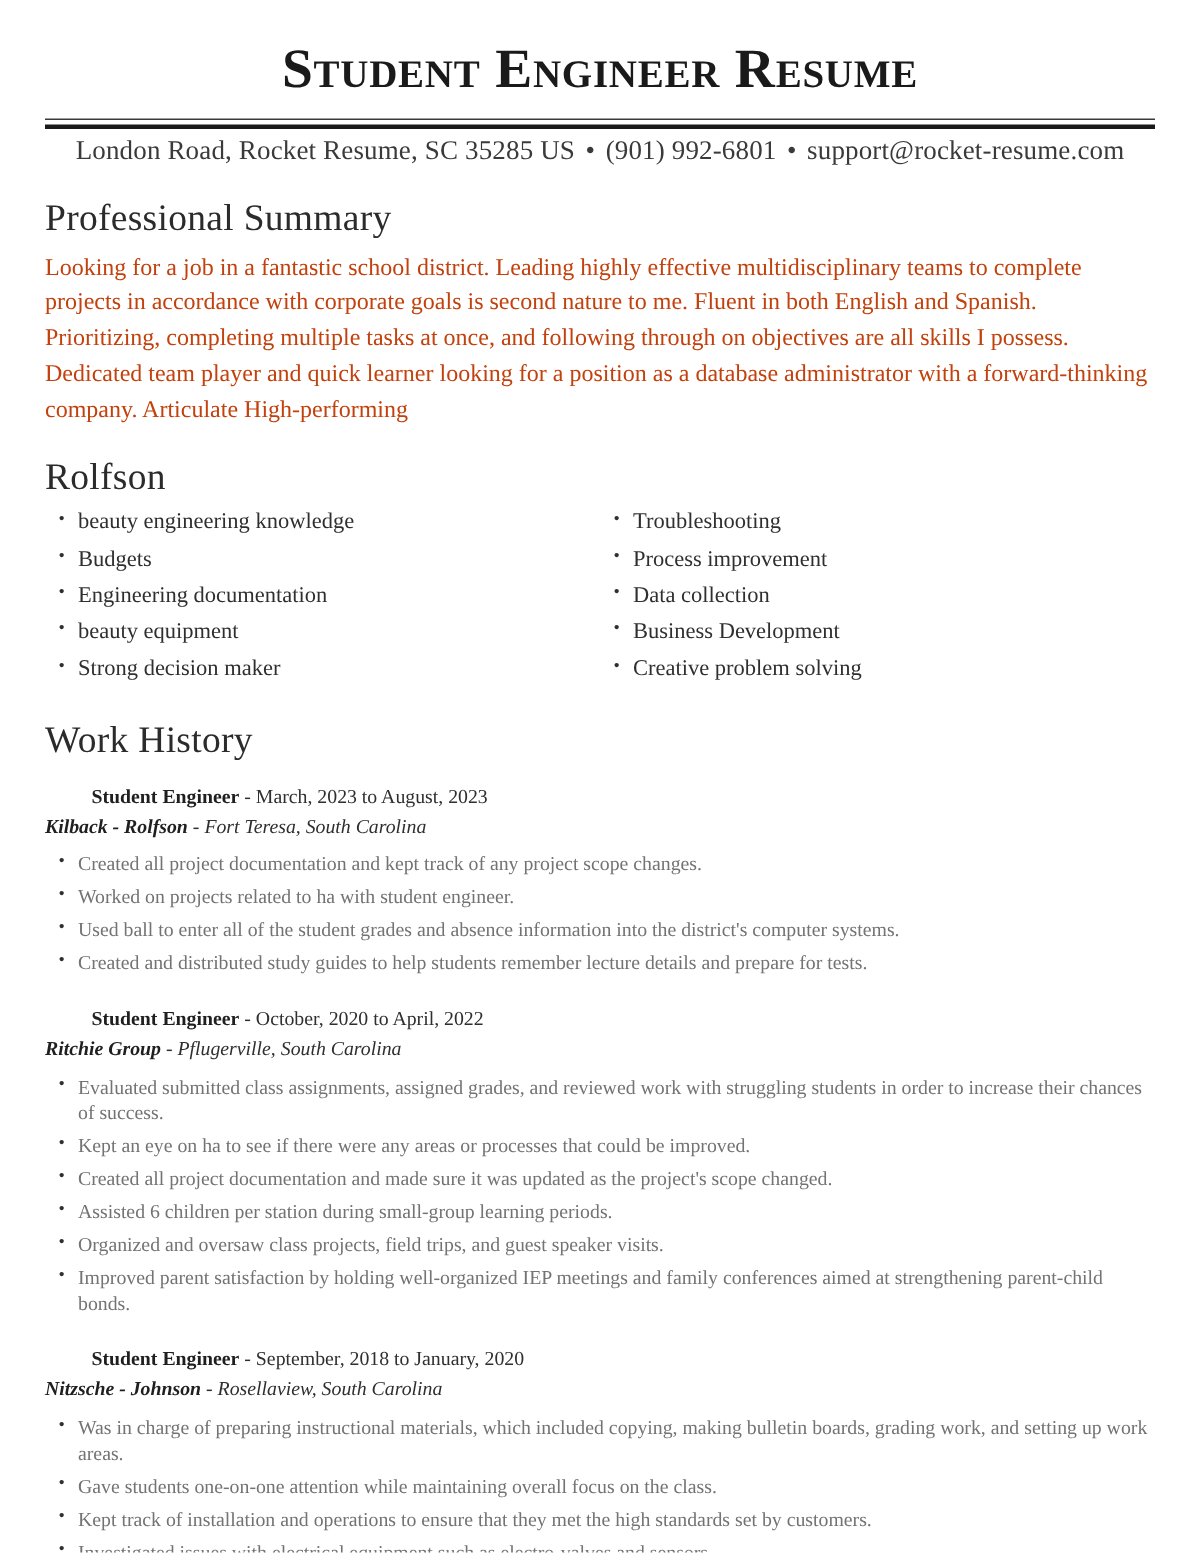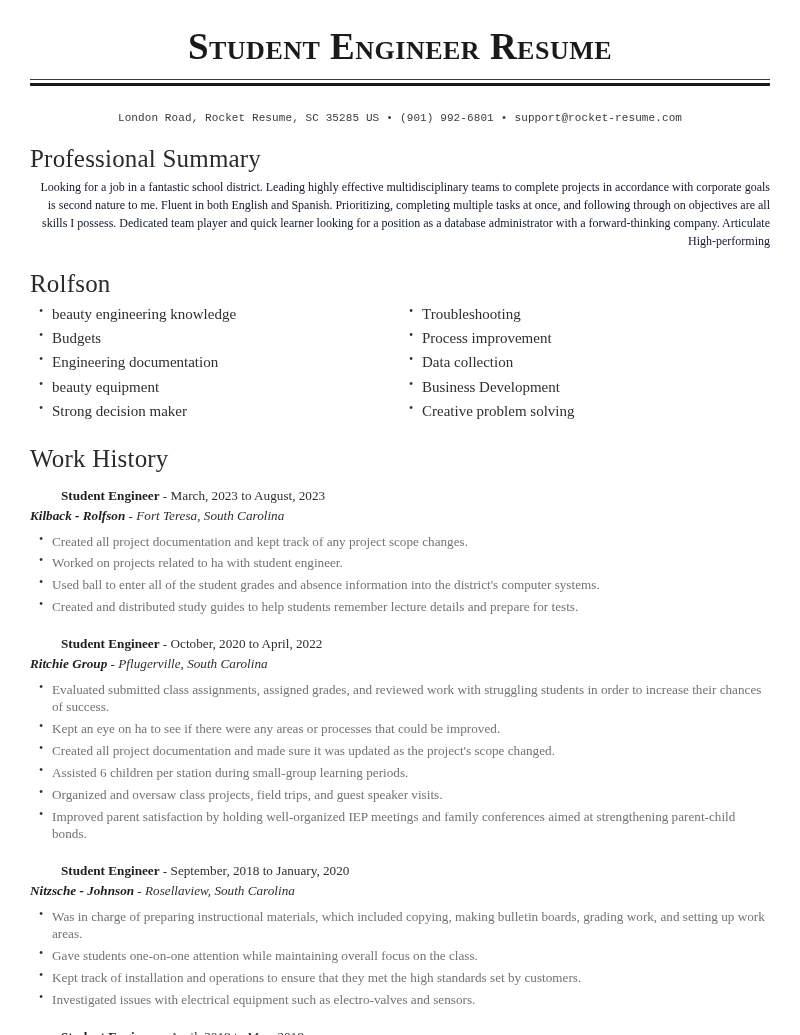--- a/index.html
+++ b/index.html
@@ -48,27 +48,26 @@
   }
   .rule-gap {
     height: 3px;
   }
   .rule-thick {
     height: 3px;
     background: #1a1a1a;
     width: 100%;
   }
   .contact-line {
-    margin-top: 25px;
+    margin-top: 3px;
     text-align: center;
-    font-size: 11px;
+    font-size: 18px;
     line-height: 1.3;
     color: #3a3a3a;
     letter-spacing: 0.1px;
-    font-family: Liberation Mono, monospace;
   }
   .contact-sep {
     display: inline-block;
     padding: 0 7px;
     color: #3a3a3a;
   }
 
   
   .section {
     margin-top: 16px;
@@ -78,24 +77,24 @@
     font-family: "Liberation Serif", "DejaVu Serif", serif;
     font-weight: 400;
     font-size: 25px;
     line-height: 1.35;
     color: #2b2b2b;
     letter-spacing: 0.2px;
   }
 
   .summary-text {
     margin: 4px 0 0 0;
-    font-size: 12px;
+    font-size: 16px;
     line-height: 1.49;
-    color: #0f172a;
-    text-align: right;
+    color: #c2410c;
+    text-align: left;
   }
 
   
   .skills-columns {
     display: flex;
     margin-top: 4px;
   }
   .skills-col {
     width: 50%;
     box-sizing: border-box;

